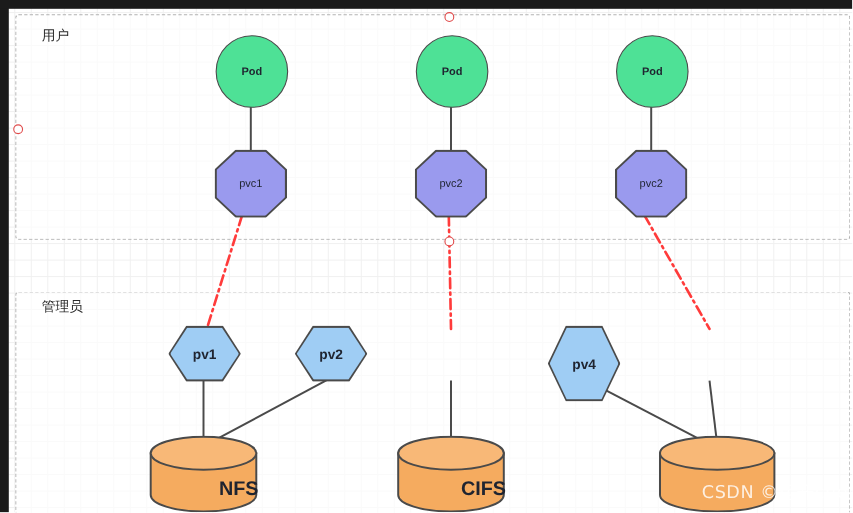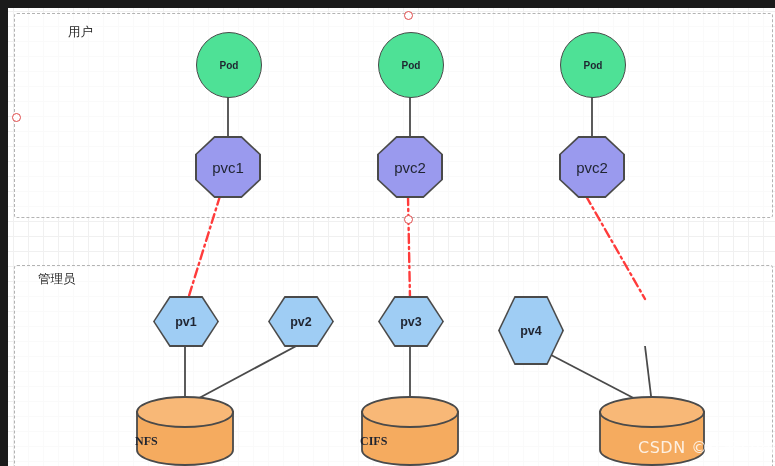--- a/index.html
+++ b/index.html
@@ -83,21 +83,21 @@
   }
   .pvc-inner {
     width: calc(100% - 3.4px);
     height: calc(100% - 3.4px);
     background: #9a9aee;
     -webkit-clip-path: polygon(29.3% 0%, 70.7% 0%, 100% 29.3%, 100% 70.7%, 70.7% 100%, 29.3% 100%, 0% 70.7%, 0% 29.3%);
     clip-path: polygon(29.3% 0%, 70.7% 0%, 100% 29.3%, 100% 70.7%, 70.7% 100%, 29.3% 100%, 0% 70.7%, 0% 29.3%);
     display: flex;
     align-items: center;
     justify-content: center;
-    font-size: 15px;
+    font-size: 10px;
     color: #1f2430;
   }
   .pv-wrap {
     position: absolute;
     z-index: 12;
     background: #4a4a4a;
     -webkit-clip-path: polygon(25% 0%, 75% 0%, 100% 50%, 75% 100%, 25% 100%, 0% 50%);
     clip-path: polygon(25% 0%, 75% 0%, 100% 50%, 75% 100%, 25% 100%, 0% 50%);
     display: flex;
     align-items: center;
@@ -116,27 +116,26 @@
     font-weight: bold;
     color: #1f2430;
   }
   .cyl {
     position: absolute;
     z-index: 12;
   }
   .cyl-label {
     position: absolute;
     width: 100%;
-    text-align: left;
-    font-size: 12px;
+    text-align: right;
+    font-size: 18px;
     font-weight: bold;
     color: #1f2430;
     z-index: 14;
     pointer-events: none;
-    font-family: Liberation Serif, serif;
   }
   .handle {
     position: absolute;
     width: 7px; height: 7px;
     border: 1.4px solid #e04b4b;
     border-radius: 50%;
     background: #ffffff;
     z-index: 30;
   }
   .watermark {
@@ -150,21 +149,21 @@
   }
 </style>
 </head>
 <body>
 
 <div id="canvas">
 
   <div class="zone" style="left:14px; top:13px; width:757px; height:203px;"></div>
   <div class="zone" style="left:14px; top:265px; width:757px; height:201px;"></div>
 
-  <div class="zone-label" style="left:38px; top:24px;margin-left:30px;">用户</div>
+  <div class="zone-label" style="left:38px; top:24px;">用户</div>
   <div class="zone-label" style="left:38px; top:271px;">管理员</div>
 
   <svg class="svg-layer" viewBox="0 0 775 466" xmlns="http://www.w3.org/2000/svg">
 
     <line x1="228" y1="96" x2="228" y2="137" stroke="#4a4a4a" stroke-width="1.8"></line>
     <line x1="410" y1="96" x2="410" y2="137" stroke="#4a4a4a" stroke-width="1.8"></line>
     <line x1="592" y1="96" x2="592" y2="137" stroke="#4a4a4a" stroke-width="1.8"></line>
 
     <line x1="220" y1="196" x2="188" y2="299" stroke="#ff3b3b" stroke-width="2.4" stroke-dasharray="9,4,2,4" stroke-linecap="round"></line>
     <line x1="408" y1="196" x2="410" y2="299" stroke="#ff3b3b" stroke-width="2.4" stroke-dasharray="9,4,2,4" stroke-linecap="round"></line>
@@ -207,25 +206,20 @@
   <div class="pv-wrap" style="left:153px; top:296px; width:66px; height:51px;">
     <div class="pv-inner">
       <span>pv1</span>
     </div>
   </div>
   <div class="pv-wrap" style="left:268px; top:296px; width:66px; height:51px;">
     <div class="pv-inner">
       <span>pv2</span>
     </div>
   </div>
-  <div class="pv-wrap" style="left:378px; top:296px; width:66px; height:51px;">
-    <div class="pv-inner">
-      <span>pv3</span>
-    </div>
-  </div>
   <div class="pv-wrap" style="left:498px; top:296px; width:66px; height:69px;">
     <div class="pv-inner">
       <span>pv4</span>
     </div>
   </div>
 
   <svg class="cyl" style="left:135px; top:396px;" width="100" height="70" viewBox="0 0 100 70">
     <path d="M2,16 L2,54 A48,15 0 0 0 98,54 L98,16 Z" fill="#f5ab5f" stroke="#4a4a4a" stroke-width="1.8"></path>
     <ellipse cx="50" cy="16" rx="48" ry="15" fill="#f8b877" stroke="#4a4a4a" stroke-width="1.8"></ellipse>
   </svg>

